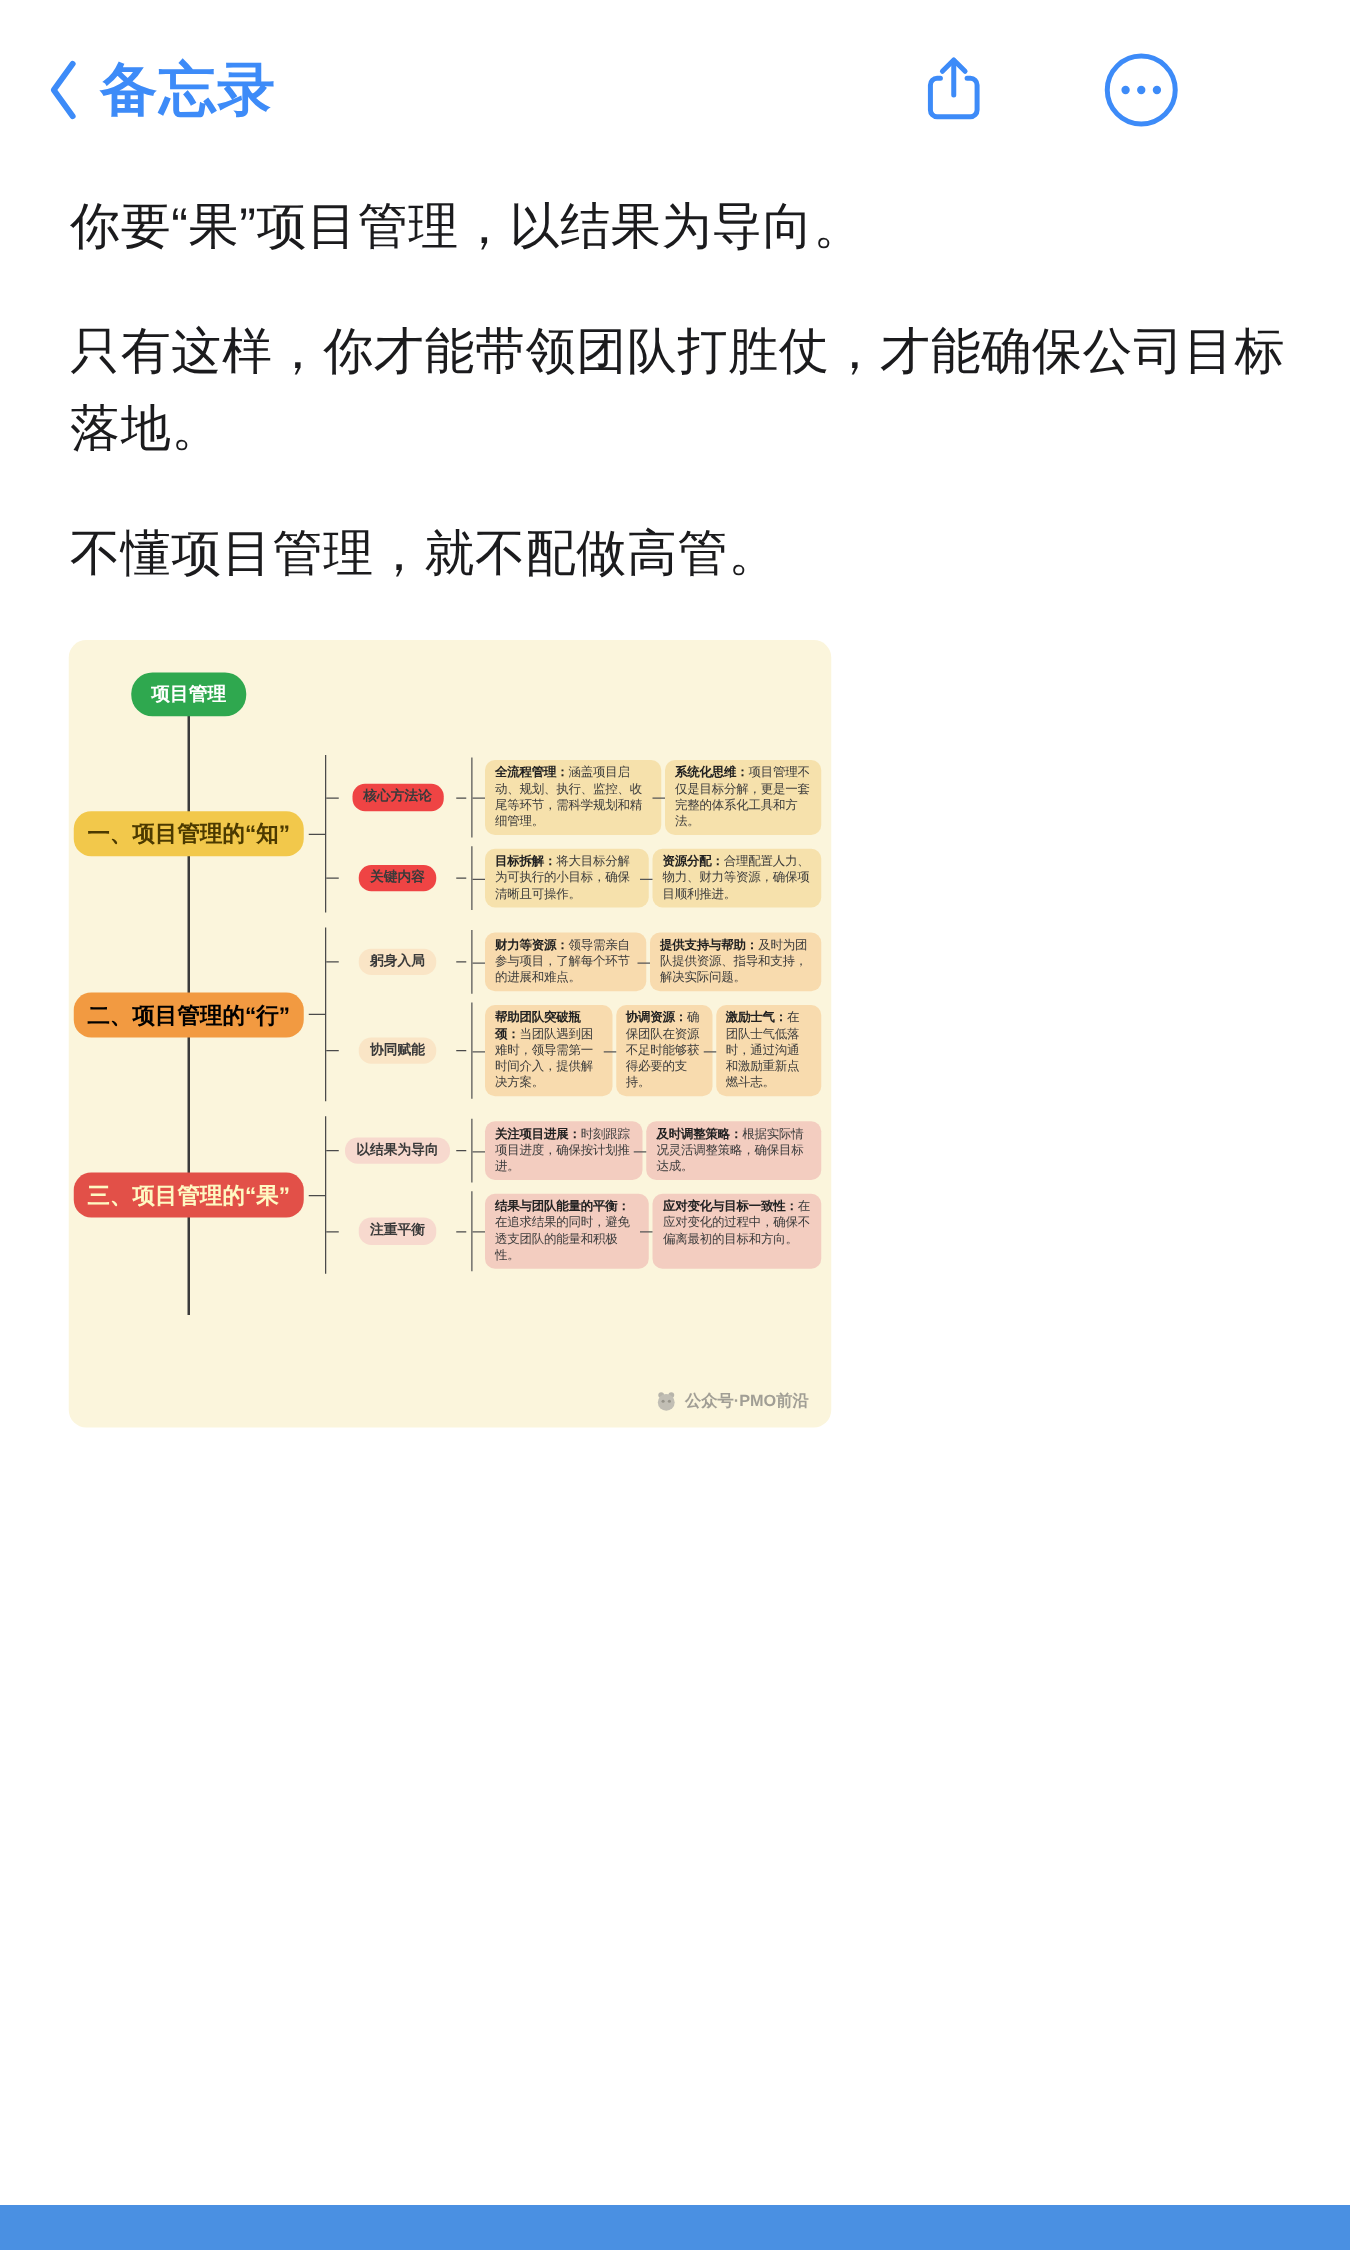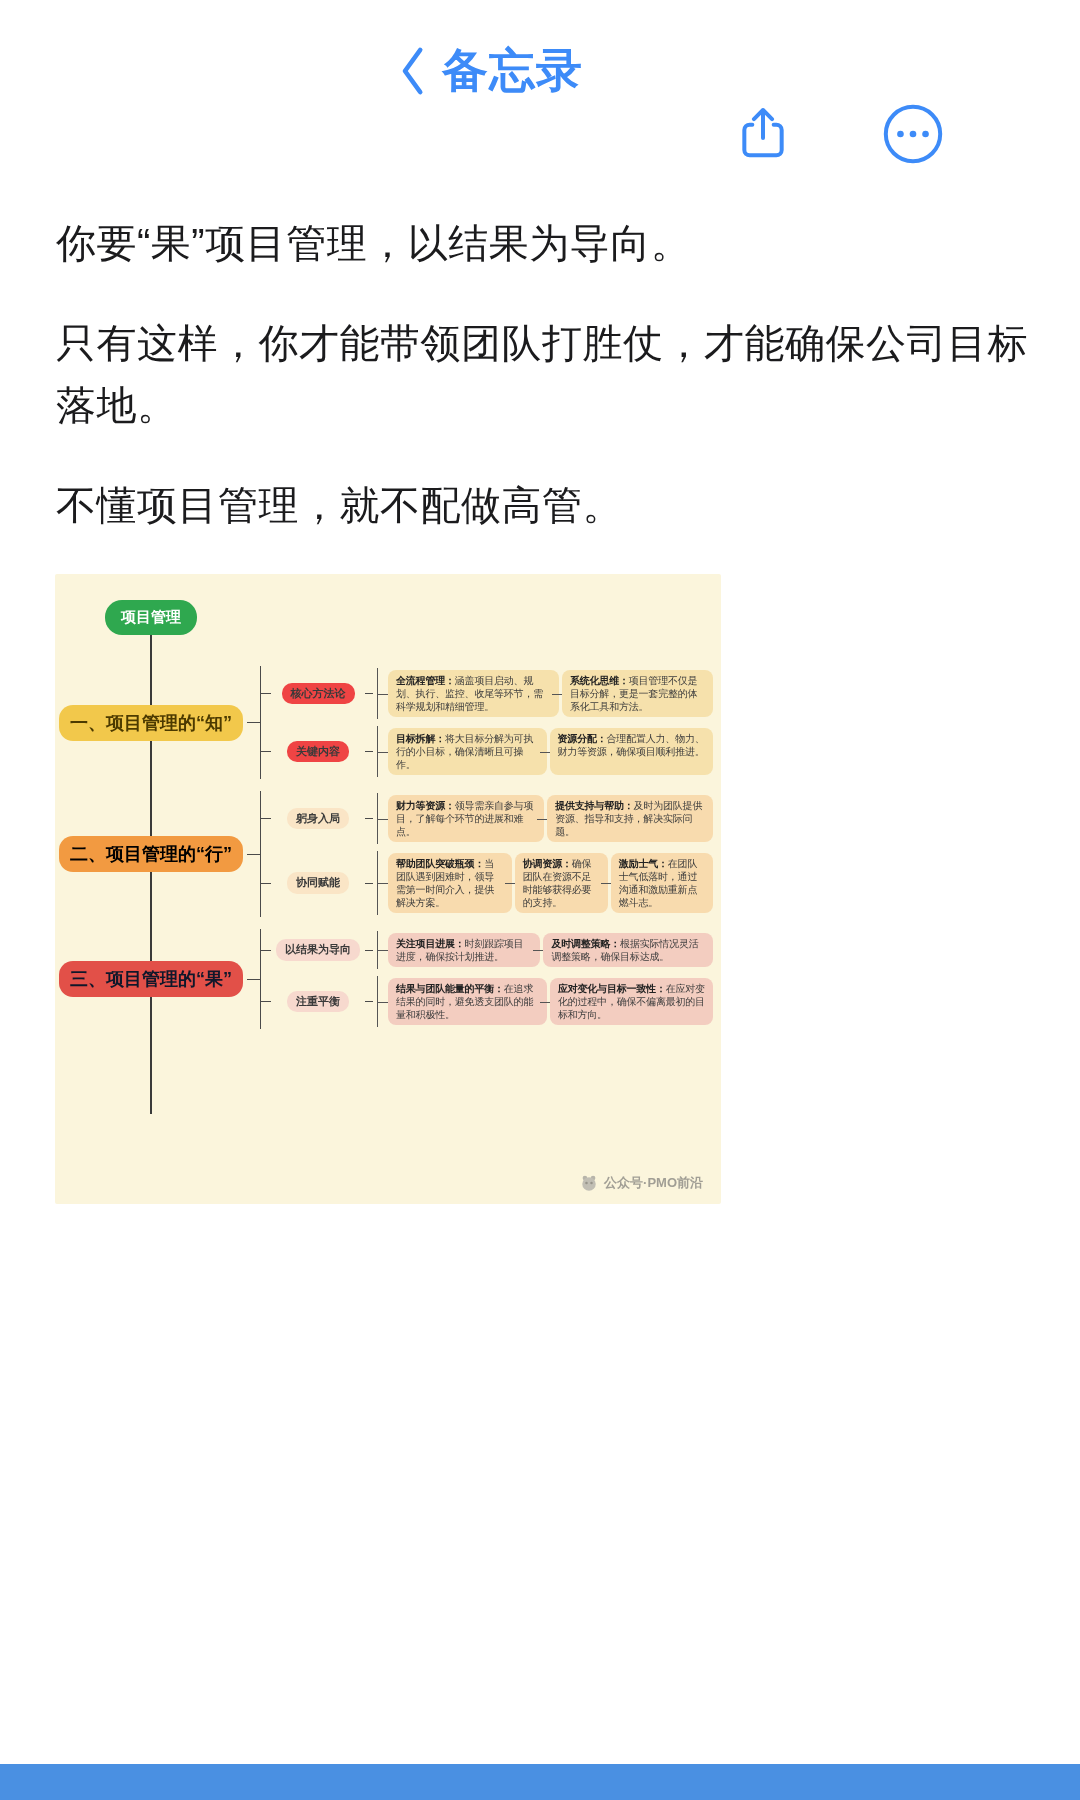--- a/index.html
+++ b/index.html
@@ -10,21 +10,20 @@
     overflow: hidden;
     font-family: "Liberation Sans", "DejaVu Sans", sans-serif;
     color: #1b1b1d;
   }
 
   
   .nav-bar {
     display: flex;
     align-items: center;
     padding: 40px 135px 0 36px;
-    flex-direction: column;
   }
   .back-btn { display:flex; align-items:center; gap:16px; color:#3d8bf8; cursor:pointer; }
   .back-btn svg { display:block; }
   .nav-title { font-size:46px; font-weight:600; color:#3d8bf8; letter-spacing:1px; }
   .nav-icons { margin-left:auto; display:flex; align-items:center; gap:86px; }
   .icon-btn { width:64px; height:64px; color:#3d8bf8; cursor:pointer; }
   .icon-btn svg { width:64px; height:64px; display:block; }
 
   
   .note-body { padding: 46px 46px 0 56px; }
@@ -34,24 +33,24 @@
     font-weight: 400;
     color: #1b1b1d;
     margin-bottom: 38px;
     letter-spacing: 0.5px;
   }
 
   
   .mindmap-card {
     position: relative;
     margin: 16px 0 0 55px;
-    width: 666px;
+    width: 610px;
     height: 630px;
     background: #fbf5dc;
-    border-radius: 2px;
+    border-radius: 14px;
     overflow: hidden;
   }
   .mm-root {
     position: absolute; left: 50px; top: 26px; z-index: 3;
     background: #2fa84f; color: #fff;
     font-size: 15px; font-weight: bold;
     padding: 8px 16px; border-radius: 17px;
     white-space: nowrap;
   }
   .mm-trunk {
@@ -96,21 +95,21 @@
     width: 10px; border-top: 1.2px solid #555;
   }
   .leaf b { color: #222; }
 
   .b1 .branch-pill { background:#f2c84b; color:#4c3a00; }
   .b1 .sub-pill    { background:#ef4444; }
   .b1 .leaf        { background:#f6e1ac; }
   .b2 .branch-pill { background:#f29a41; color:#000000; }
   .b2 .sub-pill    { background:#fae5c6; }
   .b2 .leaf        { background:#f8dbae; }
-  .b3 .branch-pill { background:#e25048; color:#0f172a; }
+  .b3 .branch-pill { background:#e25048; color:#fef9c3; }
   .b3 .sub-pill    { background:#f7d9ce; }
   .b3 .leaf        { background:#f3cdc0; }
 
   .mm-watermark {
     position: absolute; right: 18px; bottom: 12px; z-index: 4;
     display: flex; align-items: center; gap: 6px;
     color: rgba(105,105,105,0.62); font-size: 13px; font-weight: bold;
   }
   .mm-watermark svg { display: block; opacity: 0.6; }
 

